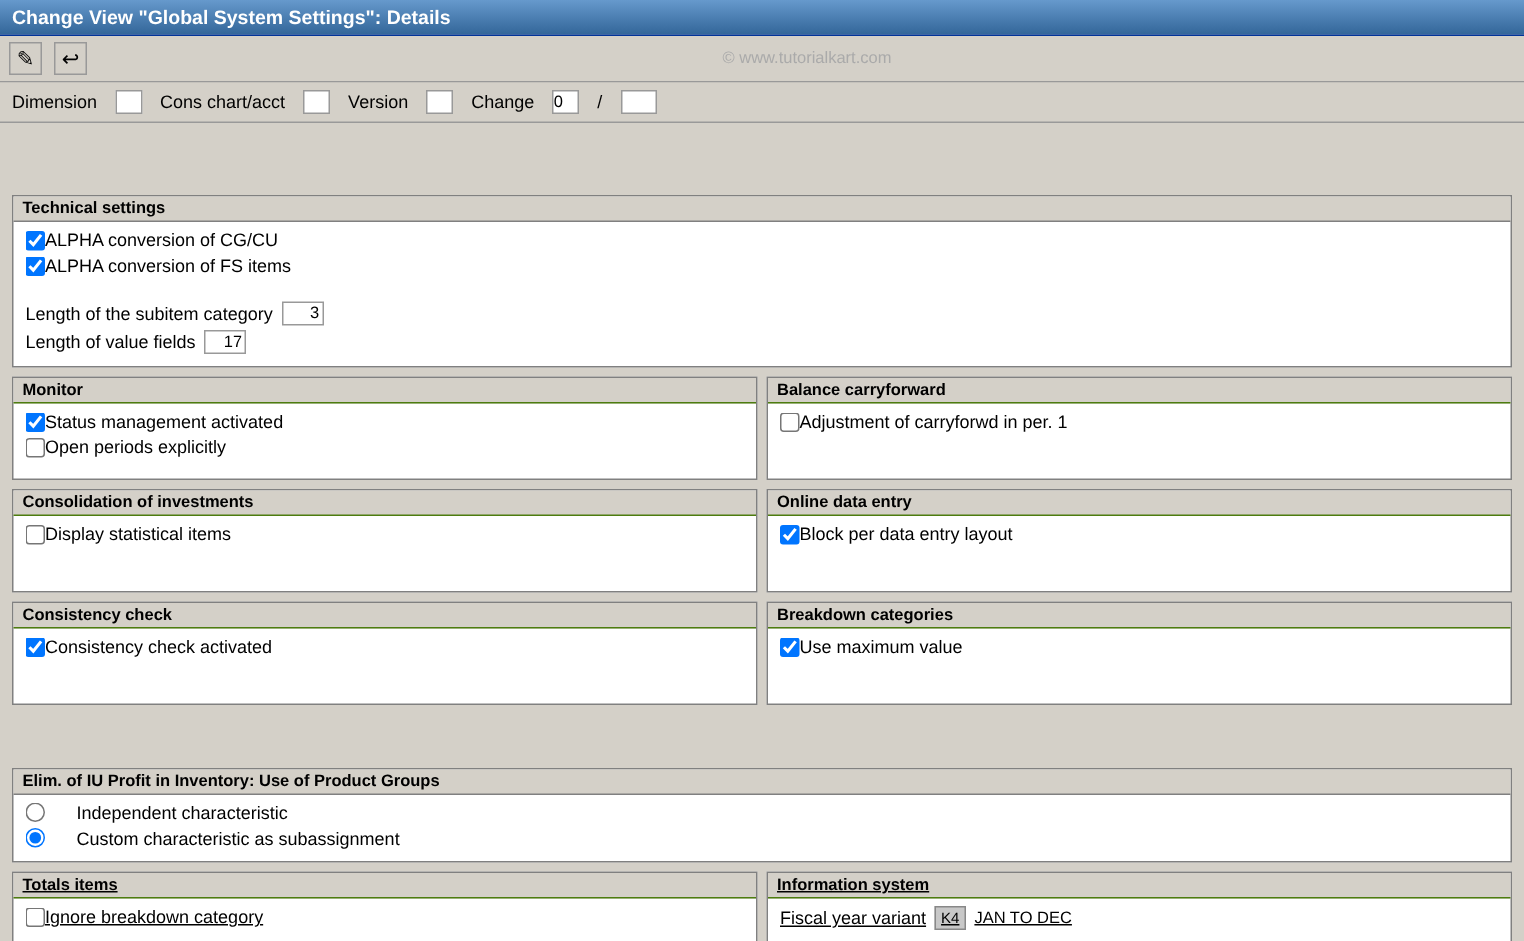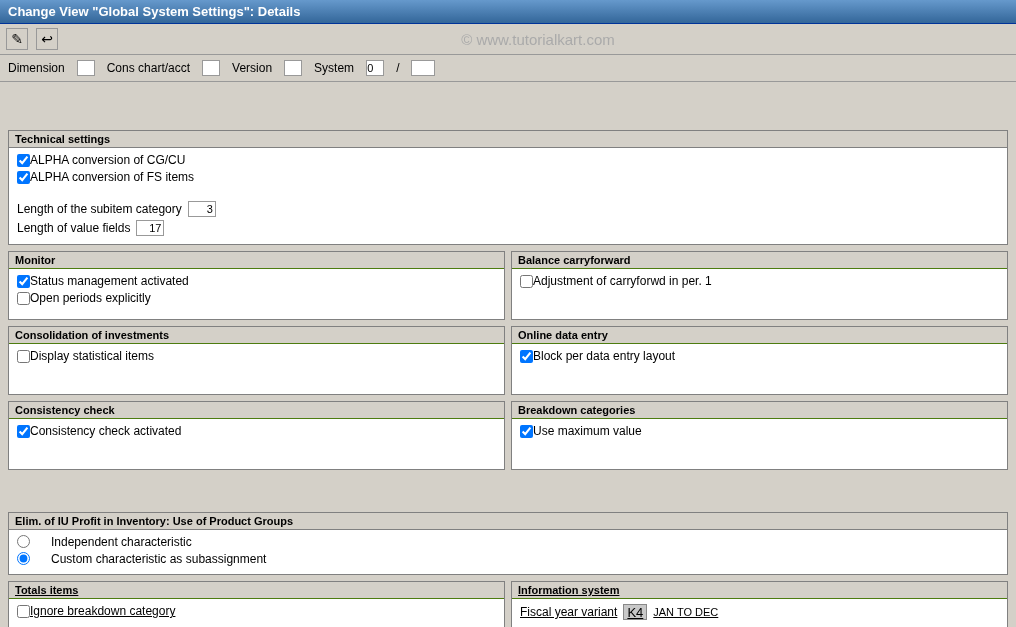--- a/index.html
+++ b/index.html
@@ -33,21 +33,21 @@
       cursor: pointer;
       display: flex;
       align-items: center;
       justify-content: center;
       font-size: 14px;
     }
     .watermark {
       flex: 1;
       text-align: center;
       color: #aaa;
-      font-size: 15px;
+      font-size: 11px;
     }
     .field-row {
       background: #d4d0c8;
       padding: 5px 8px;
       display: flex;
       align-items: center;
       gap: 12px;
       border-bottom: 1px solid #999;
     }
     .field-label {
@@ -143,21 +143,21 @@
       border: 1px solid #999;
       background: #fff;
       height: 16px;
       width: 24px;
       font-size: 11px;
     }
     .fiscal-display {
       background: #c8c8c8;
       border: 1px solid #888;
       padding: 0 3px;
-      font-size: 13px;
+      font-size: 10px;
       height: 16px;
       display: inline-flex;
       align-items: center;
     }
   </style>
 </head>
 <body>
 
 <div class="title-bar">
   <span>Change View "Global System Settings": Details</span>
@@ -173,21 +173,21 @@
   <div class="watermark">© www.tutorialkart.com</div>
 </div>
 
 <div class="field-row">
   <span class="field-label">Dimension</span>
   <input class="field-input" type="text" value="" style="">
   <span class="field-label">Cons chart/acct</span>
   <input class="field-input" type="text" value="" style="">
   <span class="field-label">Version</span>
   <input class="field-input" type="text" value="" style="">
-  <span class="field-label">System</span>
+  <span class="field-label">Change</span>
   <input class="field-input" type="text" value="0" style="">
   <span class="period-slash">/</span>
   <input class="period-input2" type="text" value="" style="">
 </div>
 
 <div class="content-area">
 
   <div class="section-box">
     <div class="section-title">Technical settings</div>
     <div class="section-content">

